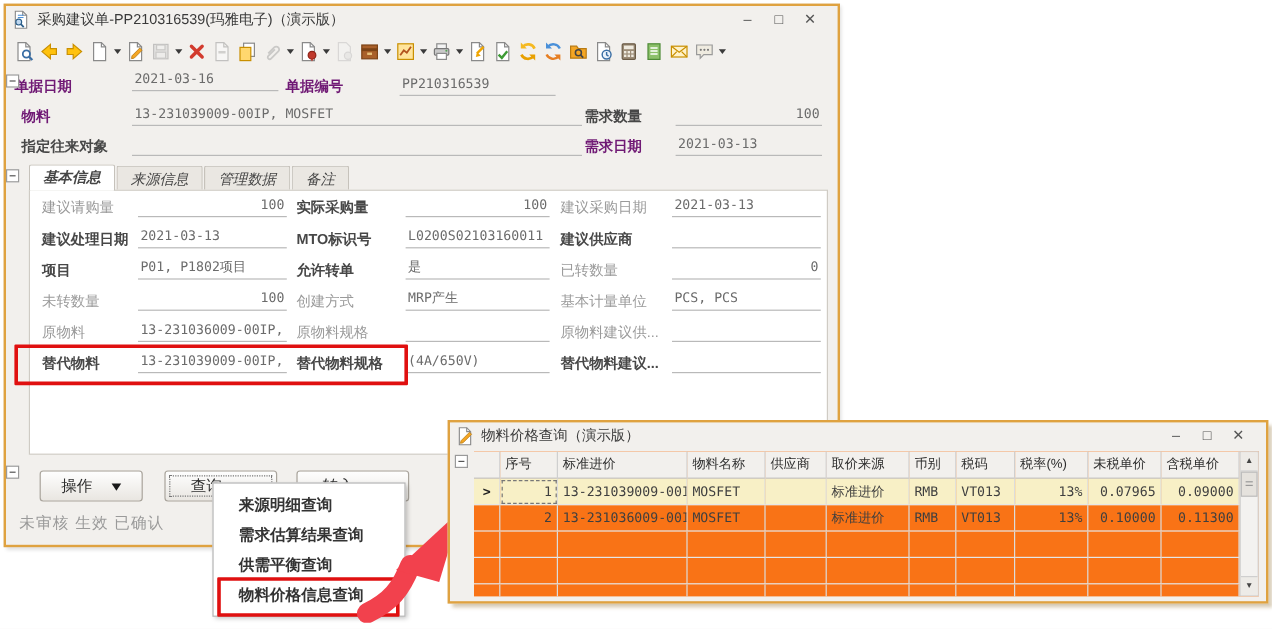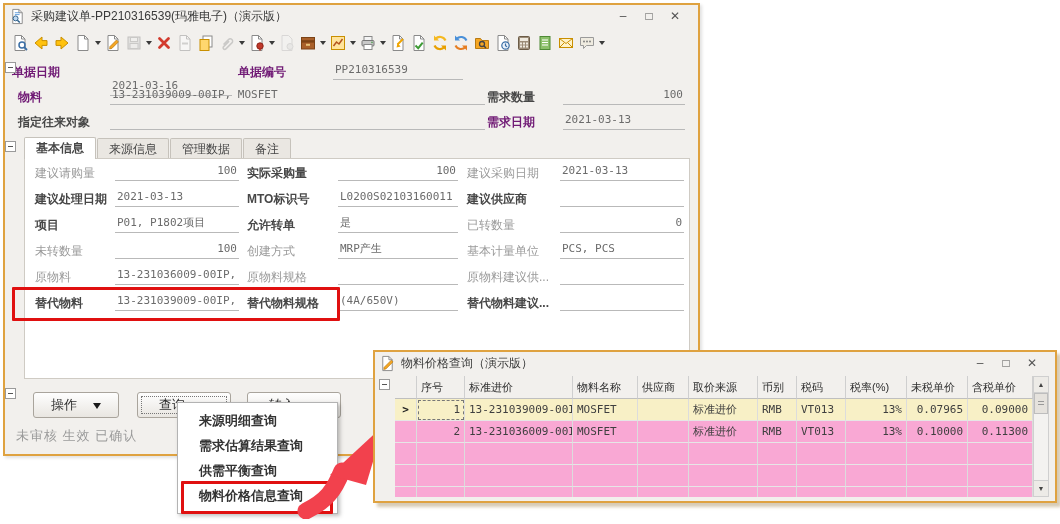--- a/index.html
+++ b/index.html
@@ -26,21 +26,21 @@
   .lb.dark{color:#474747;font-weight:bold;}
   .lb.grey{color:#9A9A9A;font-weight:normal;}
   .fld{position:absolute;height:19px;line-height:18px;border-bottom:1px solid #B9B9B9;
        font-family:"DejaVu Sans Mono","Liberation Mono",monospace;font-size:11px;color:#6B6B6B;
        white-space:nowrap;overflow:hidden;box-sizing:border-box;padding:0 2px;}
   .fld.r{text-align:right;}
   
   .colps{position:absolute;width:11px;height:11px;box-sizing:border-box;border:1px solid #9a9a9a;background:#fff;z-index:5;}
   .colps::before{content:'';position:absolute;left:2px;right:2px;top:4px;height:1px;background:#555;}
   
-  #tabstrip{position:absolute;left:19px;top:133px;display:flex;align-items:flex-end;height:21px;}
+  #tabstrip{position:absolute;left:19px;top:133px;display:flex;align-items:flex-end;height:21px;font-style:italic;}
   .tab{height:20px;line-height:20px;padding:0 11px;font-size:12px;color:#454545;background:#EAE7E2;
        border:1px solid #C6C2BB;border-bottom:none;border-radius:2px 2px 0 0;margin-right:1px;}
   .tab.active{background:#fff;font-weight:bold;height:21px;position:relative;z-index:2;}
   #panel{position:absolute;left:19px;top:153px;width:666px;height:221px;background:#fff;border:1px solid #CFCBC4;box-sizing:border-box;}
   
   .btn{position:absolute;top:387px;height:26px;background:linear-gradient(#FEFEFE,#E9E6E1);
        border:1px solid #A9A49C;border-radius:3px;font-size:13px;color:#2e2e2e;
        display:flex;align-items:center;justify-content:center;box-sizing:border-box;}
   .btn .blabel{margin-right:16px;}
   .caret{width:0;height:0;border:4px solid transparent;border-top:6px solid #1a1a1a;margin-top:5px;}
@@ -49,21 +49,21 @@
   
   #menu{position:absolute;left:177px;top:402px;width:161px;height:112px;background:#fff;border:1px solid #B3B3B3;
         box-shadow:2px 2px 4px rgba(0,0,0,.25);z-index:20;padding-top:5px;box-sizing:border-box;}
   .mitem{height:25px;line-height:25px;padding-left:21px;font-size:13px;font-weight:bold;color:#333;white-space:nowrap;}
   
   .redbox{position:absolute;border:3px solid #E01010;z-index:40;border-radius:1px;}
   #rb-field{left:12px;top:287px;width:322px;height:28px;}
   #rb-menu{left:181px;top:481px;width:146px;height:27px;z-index:21;}
   #arrow{position:absolute;left:292px;top:411px;width:106px;height:108px;z-index:25;}
   
-  #grid{position:absolute;left:20px;top:24px;width:654px;height:121px;background:#f9a8d4;overflow:hidden;}
+  #grid{position:absolute;left:20px;top:24px;width:654px;height:121px;background:#f97316;overflow:hidden;}
   .grow{display:flex;height:22px;}
   .grow.ghead{height:23px;}
   .gc{box-sizing:border-box;border-right:1px solid #DCDCDC;border-bottom:1px solid #E6E6E6;
       font-size:11px;line-height:21px;padding:0 4px;white-space:nowrap;overflow:hidden;color:#3f3f3f;
       font-family:"DejaVu Sans Mono","Liberation Mono",monospace;flex:none;}
   .ghead .gc{background:#F2F0ED;border-right:1px solid #CFCFCF;border-bottom:1px solid #BFBFBF;
       font-family:"Liberation Sans","DejaVu Sans",sans-serif;color:#2e2e2e;line-height:22px;}
   .gc.r{text-align:right;}
   .gc.c{text-align:center;padding:0;}
   .grow.selrow .gc{background:#F8F0C6;}
@@ -281,21 +281,21 @@
           <circle cx="6" cy="7.5" r=".9" fill="#777"></circle>
           <circle cx="9" cy="7.5" r=".9" fill="#777"></circle>
           <circle cx="12" cy="7.5" r=".9" fill="#777"></circle>
         </svg>
       </span>
       <span class="ddarrow"></span>
     </div>
 
   <span class="colps" style="left:0;top:57px"></span>
   <span class="lb red" style="left:7px;top:59px">单据日期</span>
-  <div class="fld" style="left:105px;top:72px;width:122px">2021-03-16</div>
+  <div class="fld" style="left:105px;top:52px;width:122px">2021-03-16</div>
   <span class="lb red" style="left:233px;top:59px">单据编号</span>
   <div class="fld" style="left:328px;top:56px;width:130px">PP210316539</div>
 
   <span class="lb red" style="left:13px;top:84px">物料</span>
   <div class="fld" style="left:105px;top:81px;width:375px">13-231039009-00IP, MOSFET</div>
   <span class="lb dark" style="left:482px;top:84px">需求数量</span>
   <div class="fld r" style="left:558px;top:81px;width:122px">100</div>
 
   <span class="lb dark" style="left:13px;top:109px">指定往来对象</span>
   <div class="fld" style="left:105px;top:106px;width:375px"></div>

